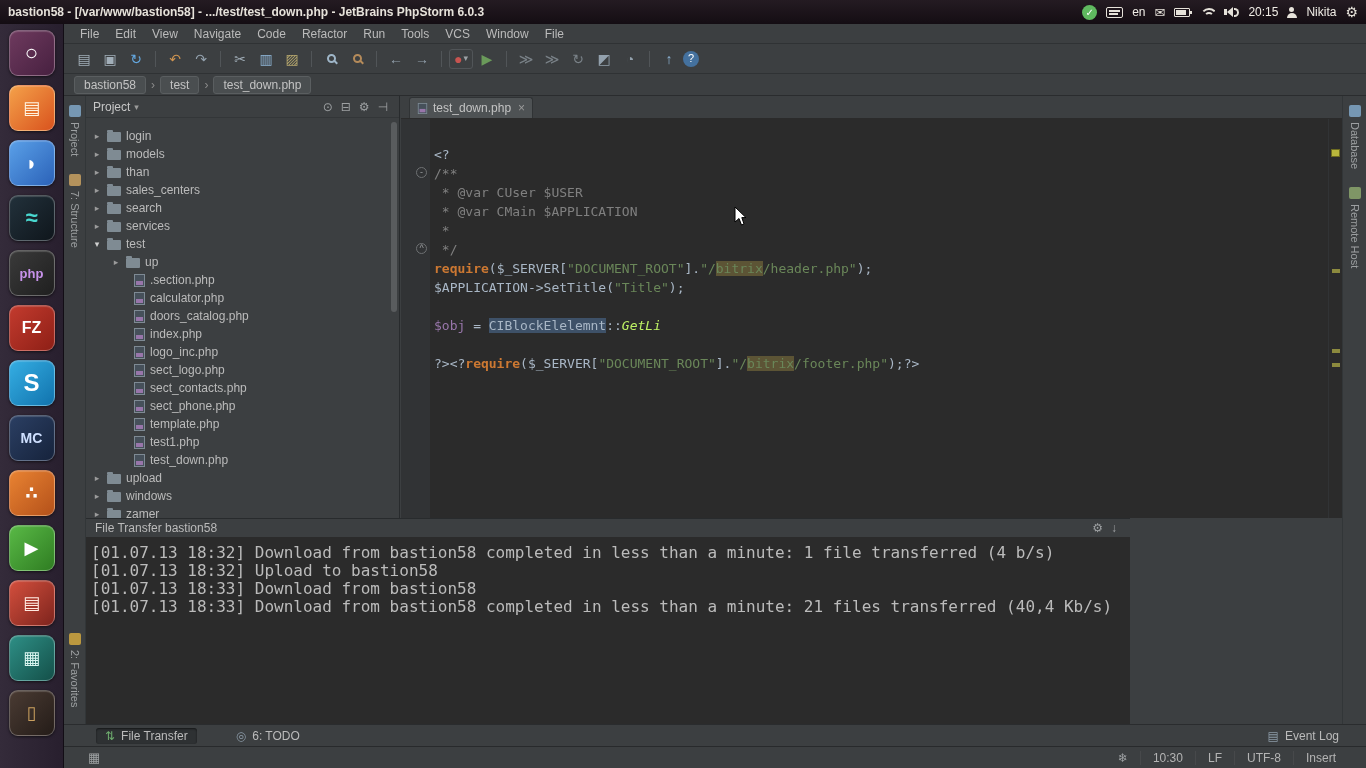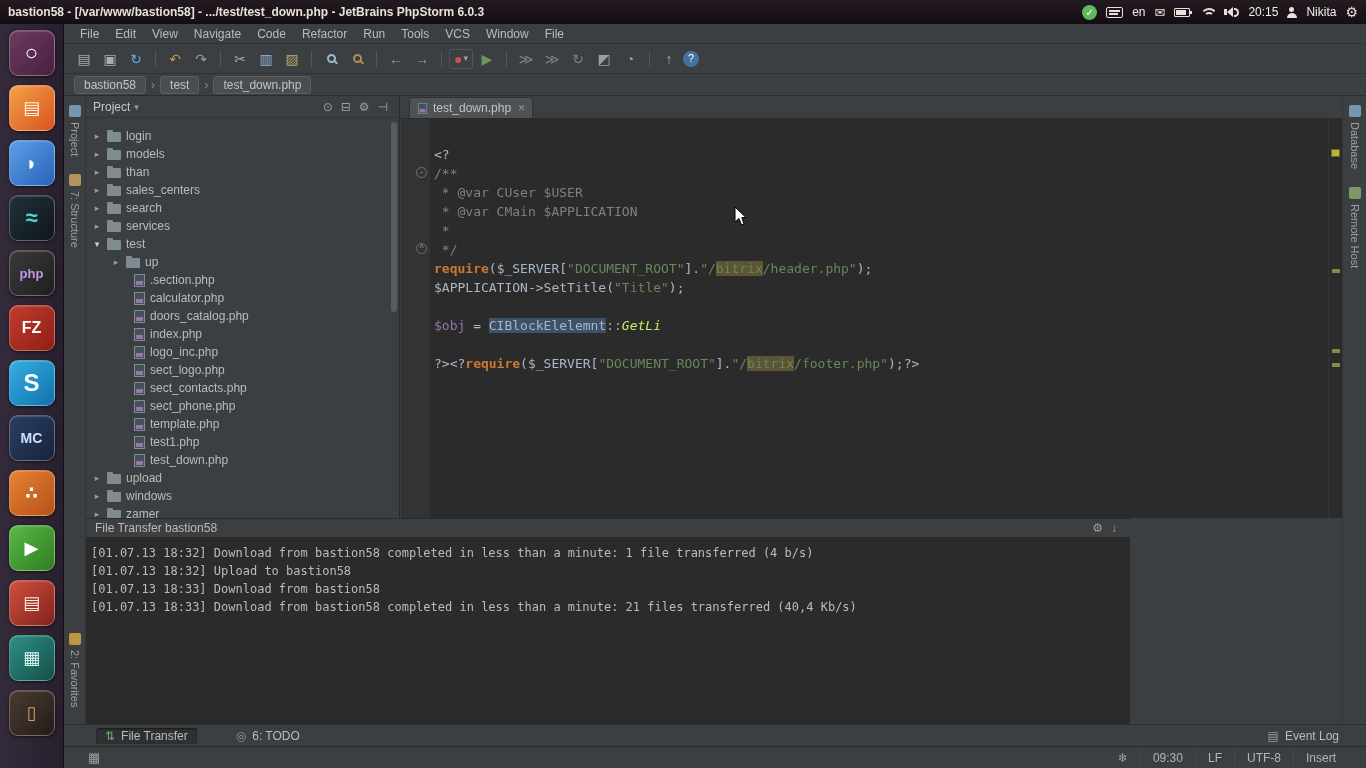--- a/index.html
+++ b/index.html
@@ -109,21 +109,21 @@
   .hl{background:#5c5435;}
   .sel{background:#3e5168;}
   #error-stripe{position:absolute;right:0;top:0;width:14px;bottom:0;background:#2b2b2b;border-left:1px solid #313335;}
   .stripe-square{position:absolute;top:30px;left:2px;width:9px;height:8px;background:#b8b63c;border:1px solid #6d6b20;}
   .stripe-mark{position:absolute;left:3px;width:8px;height:4px;background:#8c8a3e;}
 
   
   #ft-panel{position:absolute;left:86px;top:518px;width:1044px;height:206px;background:#2b2b2b;border-top:1px solid #282b2d;}
   #ft-header{position:absolute;left:0;top:0;right:0;height:19px;background:#3c3f41;border-bottom:1px solid #2b2b2b;display:flex;align-items:center;padding:0 9px;color:#bbbbbb;}
   #console{position:absolute;left:0;top:19px;right:0;bottom:0;background:#2b2b2b;}
-  #console-lines{padding:6px 0 0 5px;font-family:"DejaVu Sans Mono","Liberation Mono",monospace;font-size:12px;color:#bbbbbb;}
+  #console-lines{padding:6px 0 0 5px;font-family:"DejaVu Sans Mono","Liberation Mono",monospace;font-size:16px;color:#bbbbbb;}
   .console-line{height:18px;line-height:18px;white-space:pre;}
 
   
   #toolbtns{position:absolute;left:64px;top:724px;width:1302px;height:22px;background:#3c3f41;border-top:1px solid #2a2c2e;display:flex;align-items:center;padding:0 18px 0 32px;}
   #toolbtn-items{display:flex;align-items:center;gap:30px;}
   .toolbtn{display:flex;align-items:center;gap:6px;padding:1px 9px;border-radius:3px;color:#bbbbbb;}
   .toolbtn.active{background:#2e3133;box-shadow:inset 0 1px 2px rgba(0,0,0,.55);}
   .toolbtn-icon{font-size:12px;line-height:1;}
   #event-log-btn{margin-left:auto;}
 
@@ -539,21 +539,21 @@
     <div class="toolbtn" id="event-log-btn">
       <span class="toolbtn-icon" style="color:#8c9ba8">▤</span>
       <span>Event Log</span>
     </div>
   </div>
 
   <div id="statusbar">
     <span class="status-grid">▦</span>
     <div id="status-right">
         <div class="status-item">❄</div>
-        <div class="status-item">09:30</div>
+        <div class="status-item">10:30</div>
         <div class="status-item">LF</div>
         <div class="status-item">UTF-8</div>
         <div class="status-item">Insert</div>
       </div>
   </div>
 
   <svg id="mouse-cursor" width="13" height="20" viewBox="0 0 13 20">
     <polygon points="1,1 1,16 5,12.5 7.5,19 10,18 7.8,11.6 12,11.6" fill="#ffffff" stroke="#000000" stroke-width="1"></polygon>
   </svg>
 

